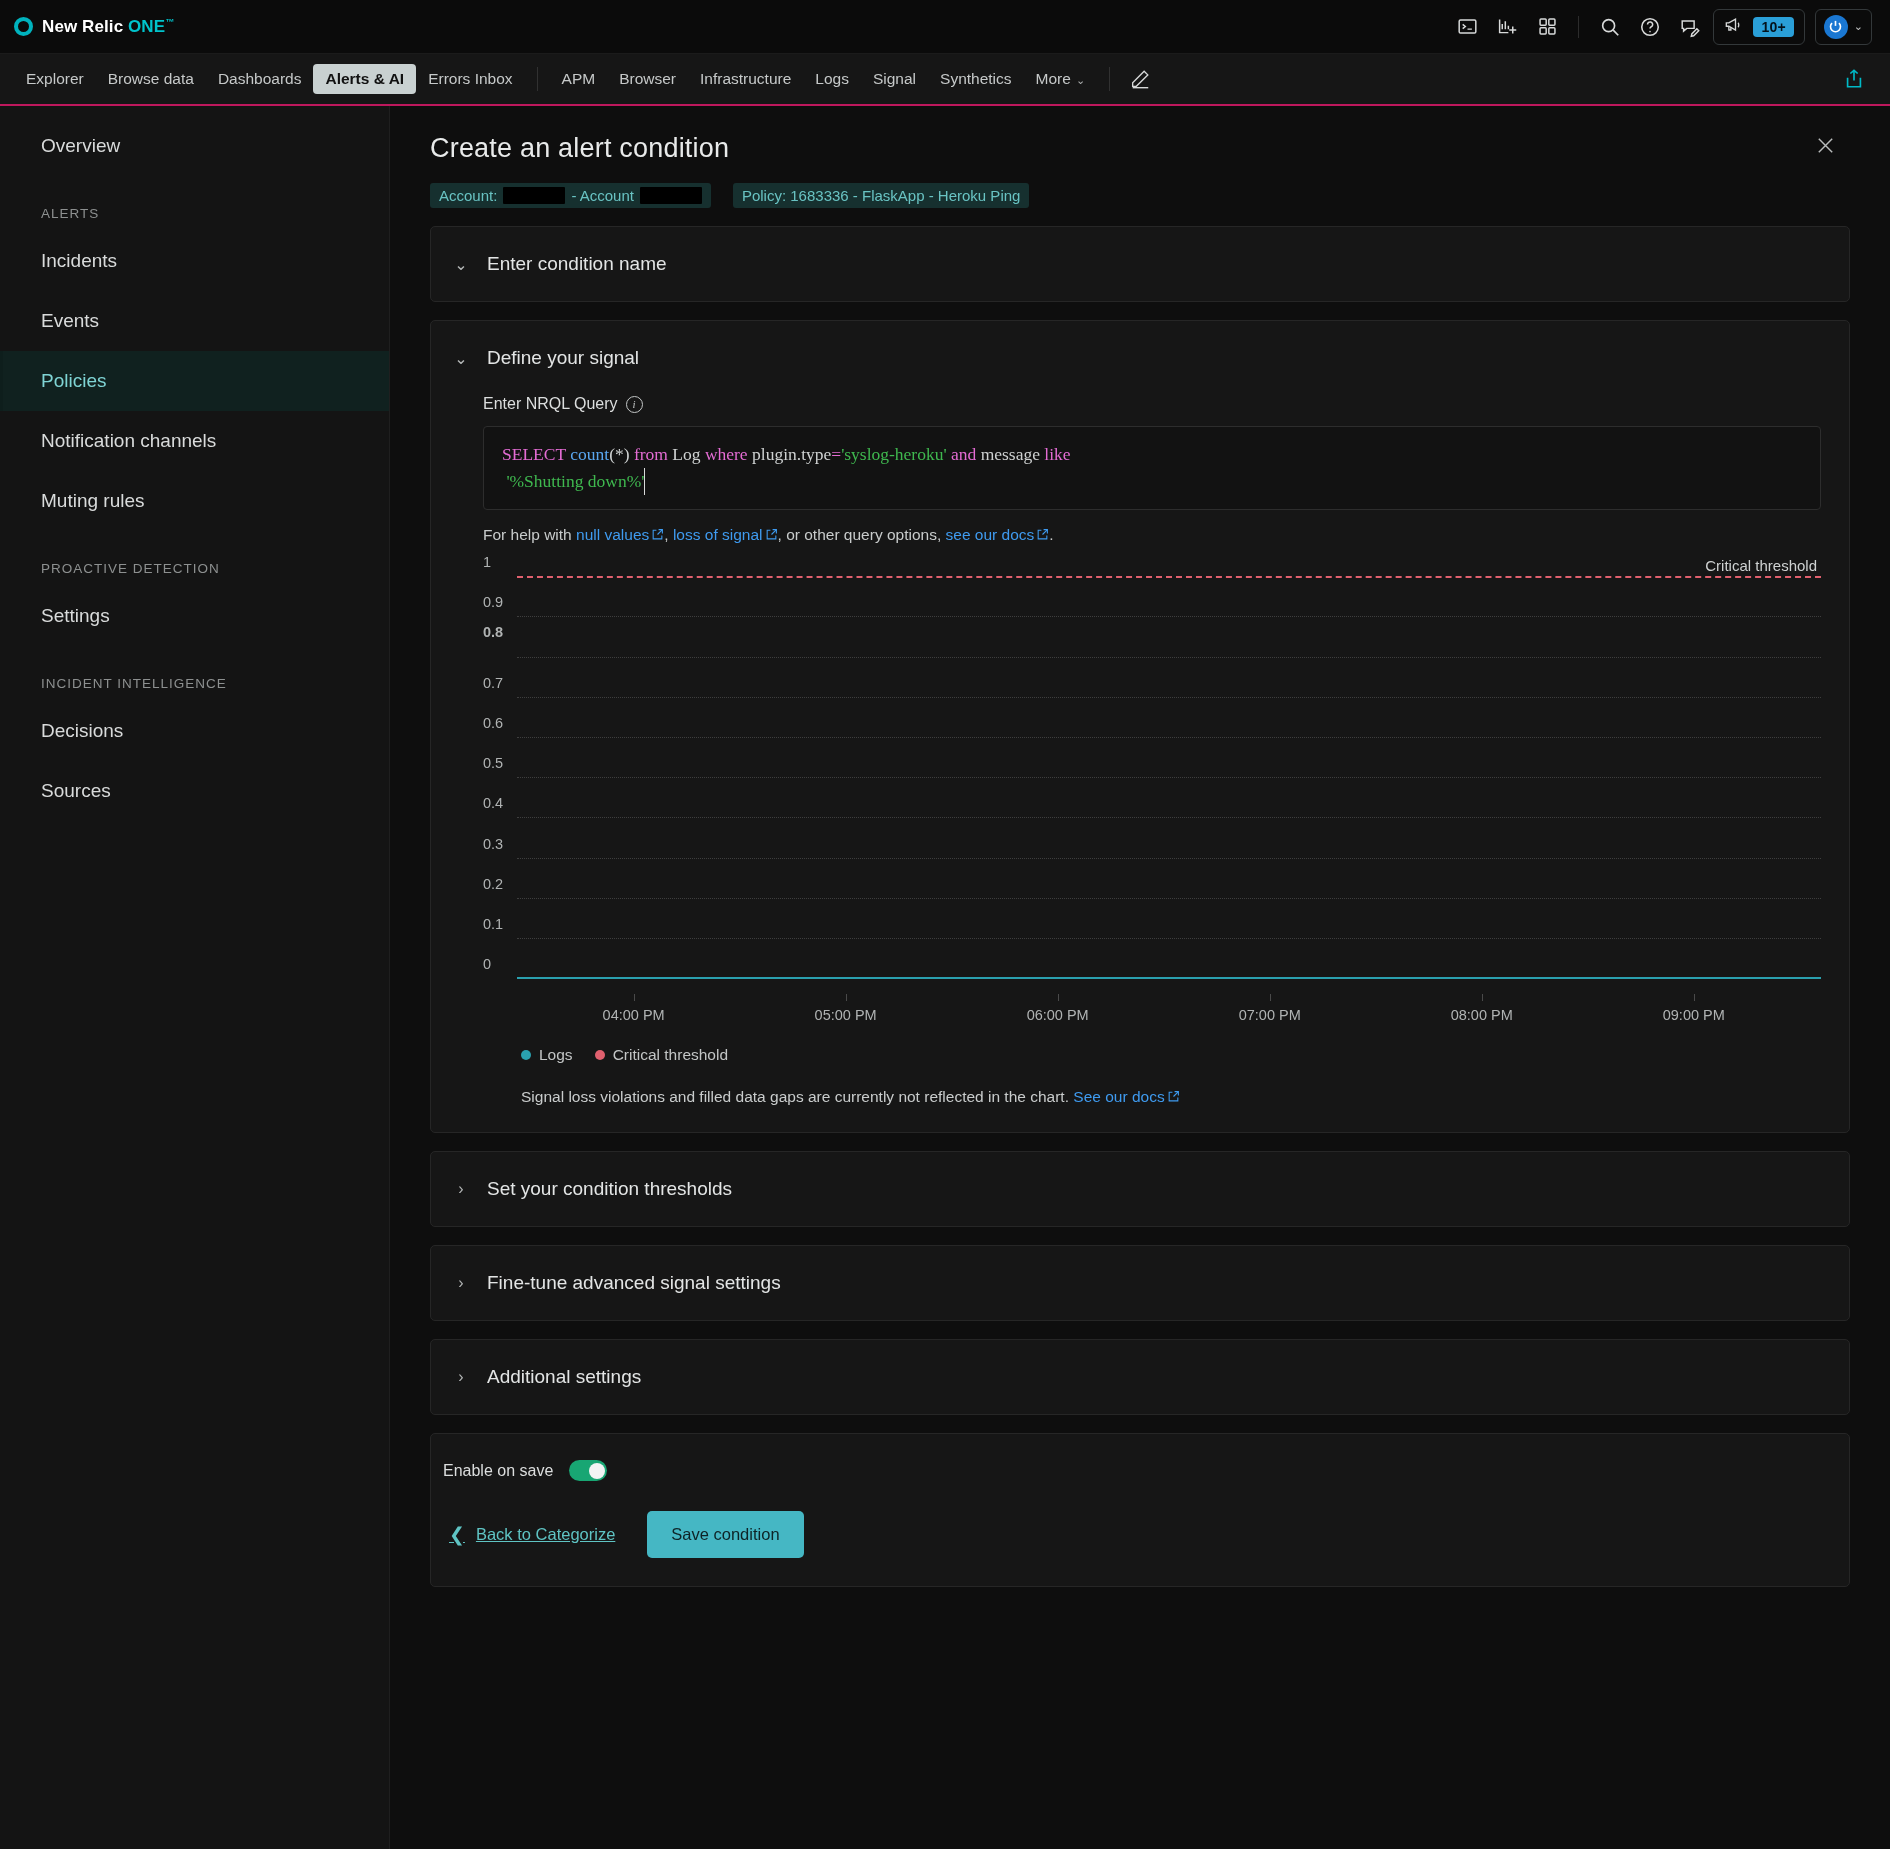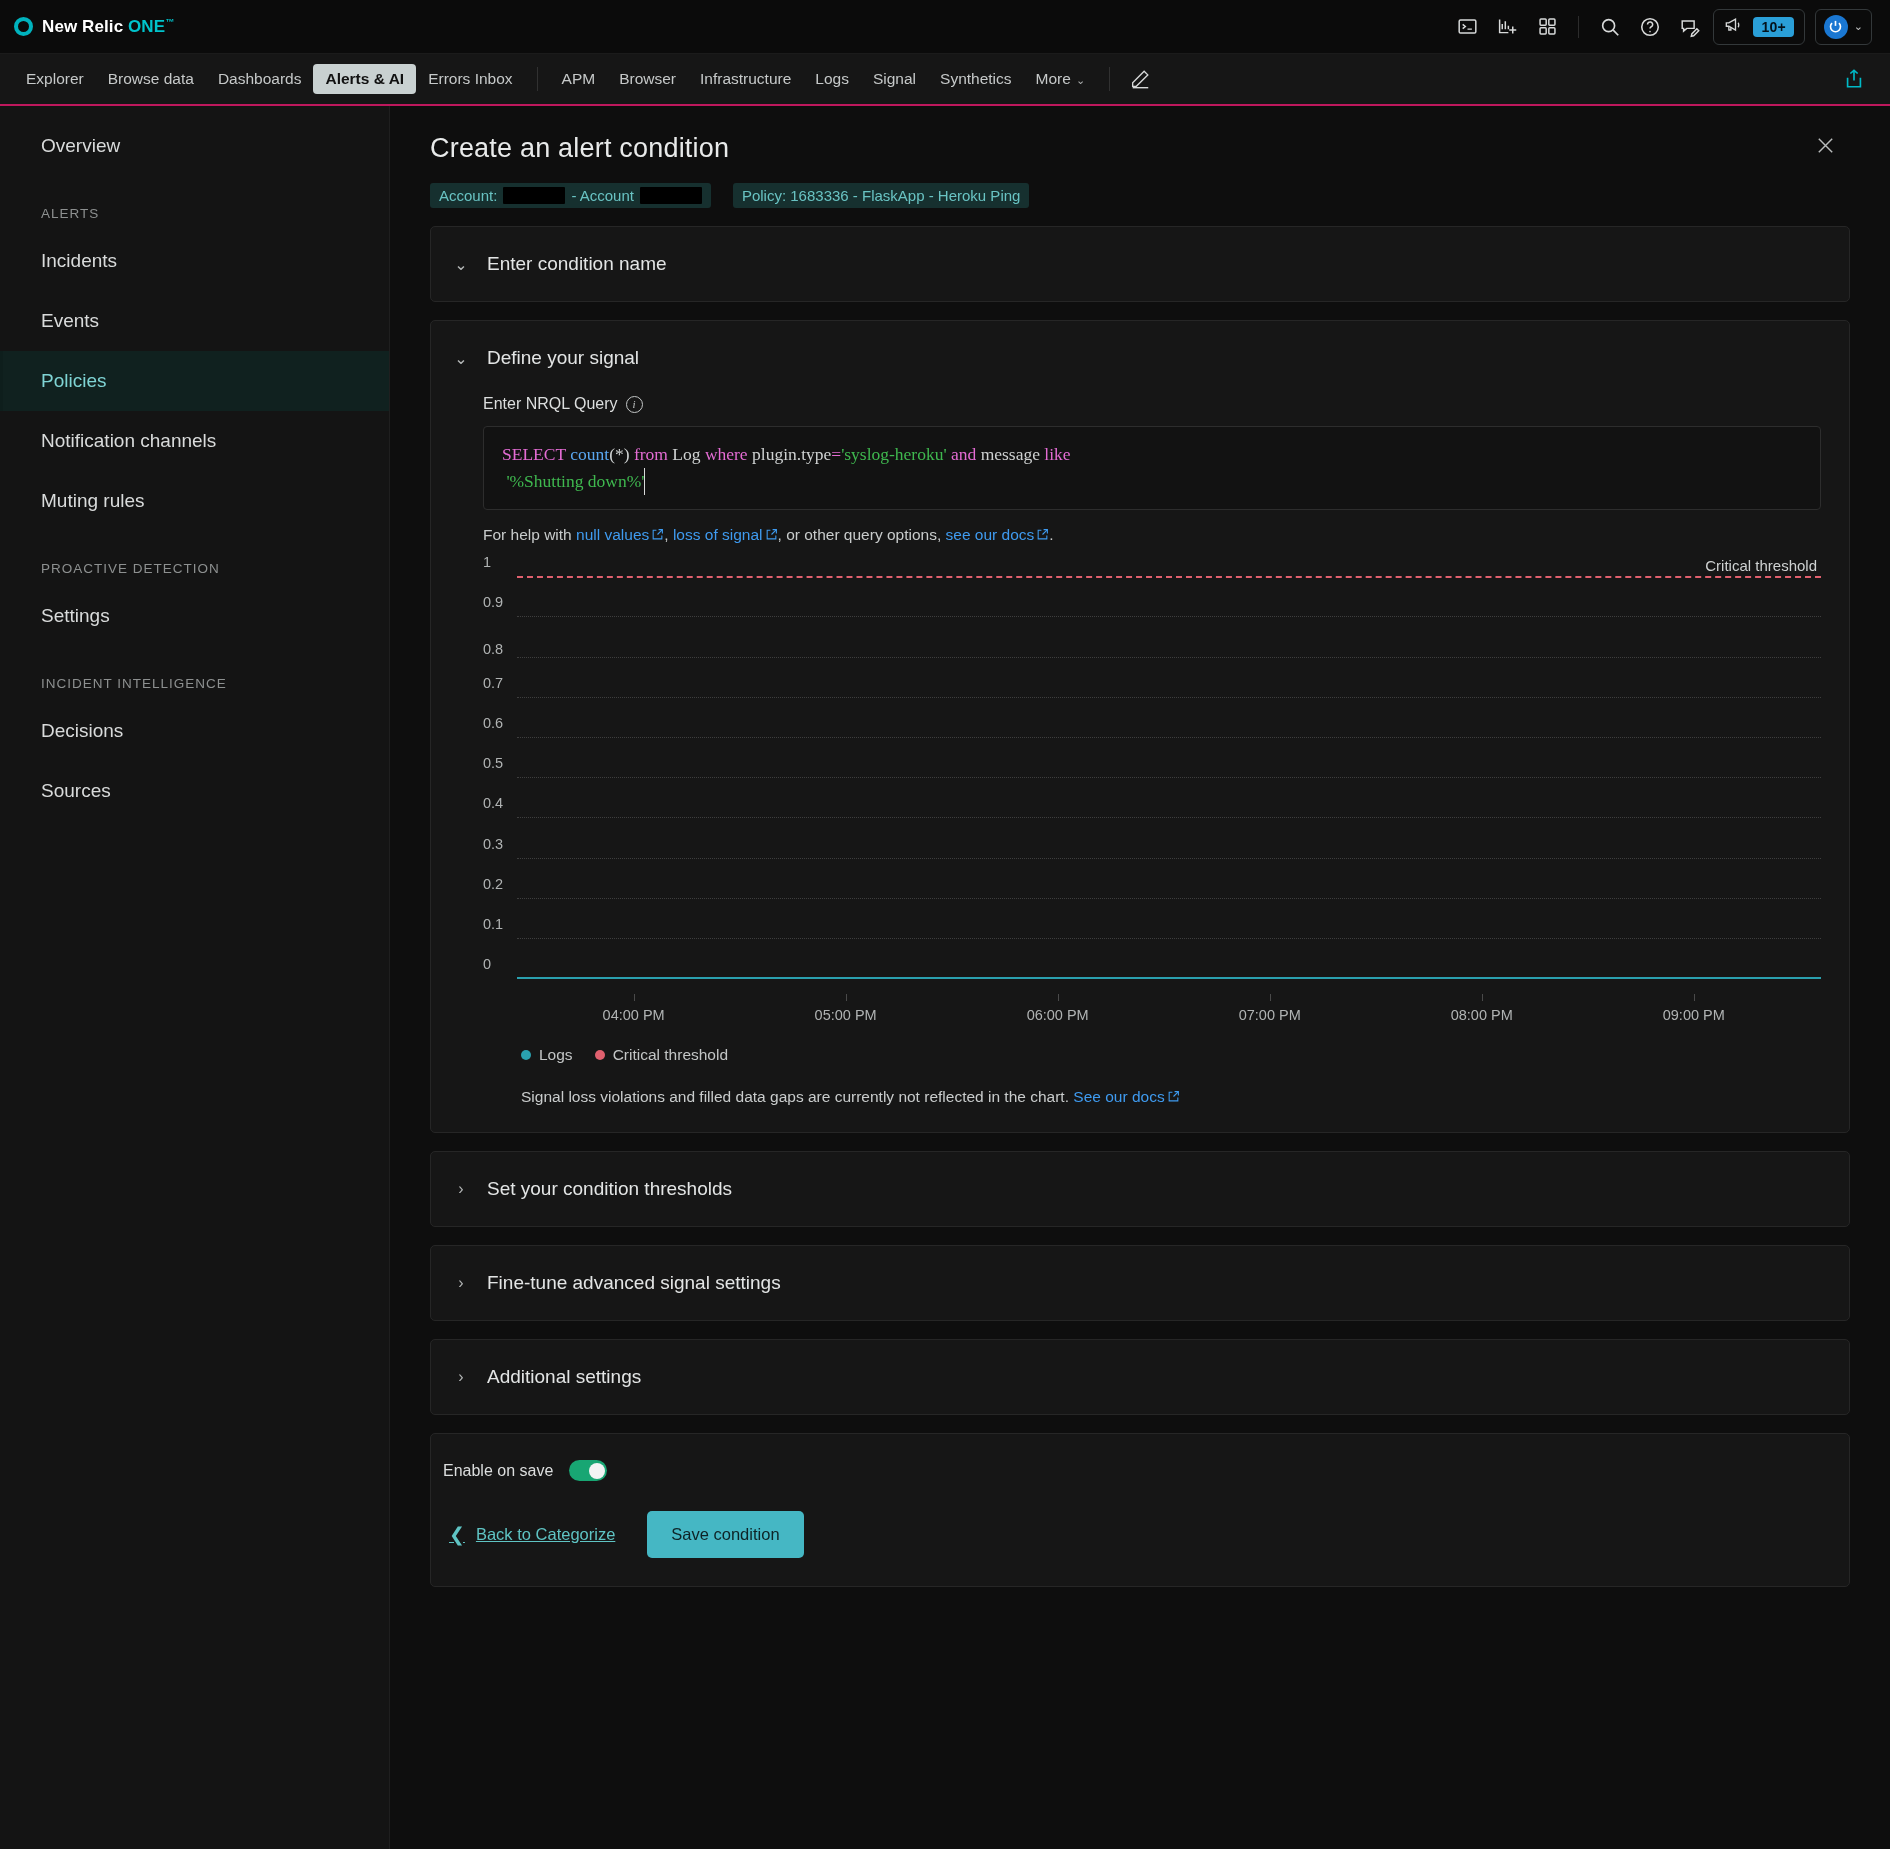--- a/index.html
+++ b/index.html
@@ -417,21 +417,21 @@
                 <path d="M14 3h7v7"></path>
                 <path d="M21 3l-9 9"></path>
               </svg></span><span>.</span>
         </div>
 
         <div class="chart-wrap">
           <div class="chart" id="chart">
               <div class="ytick-label" style="top: 11px;">1</div>
               <div class="ytick-label" style="top: 51.2px;">0.9</div>
               <div class="ytick-line" style="top: 54.2px;"></div>
-              <div class="ytick-label" style="top: 98px;">0.8</div>
+              <div class="ytick-label" style="top: 81px; font-weight: bold;">0.8</div>
               <div class="ytick-line" style="top: 94.4px;"></div>
               <div class="ytick-label" style="top: 131.6px;">0.7</div>
               <div class="ytick-line" style="top: 134.6px;"></div>
               <div class="ytick-label" style="top: 171.8px;">0.6</div>
               <div class="ytick-line" style="top: 174.8px;"></div>
               <div class="ytick-label" style="top: 212px;">0.5</div>
               <div class="ytick-line" style="top: 215px;"></div>
               <div class="ytick-label" style="top: 252.2px;">0.4</div>
               <div class="ytick-line" style="top: 255.2px;"></div>
               <div class="ytick-label" style="top: 292.4px;">0.3</div>

